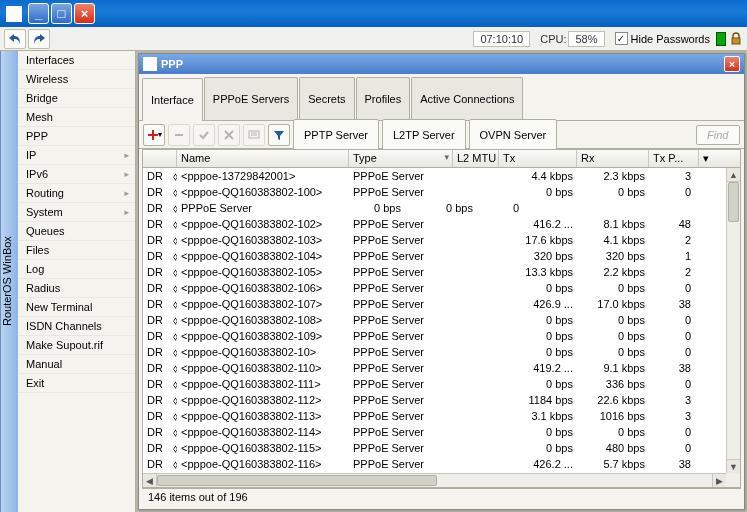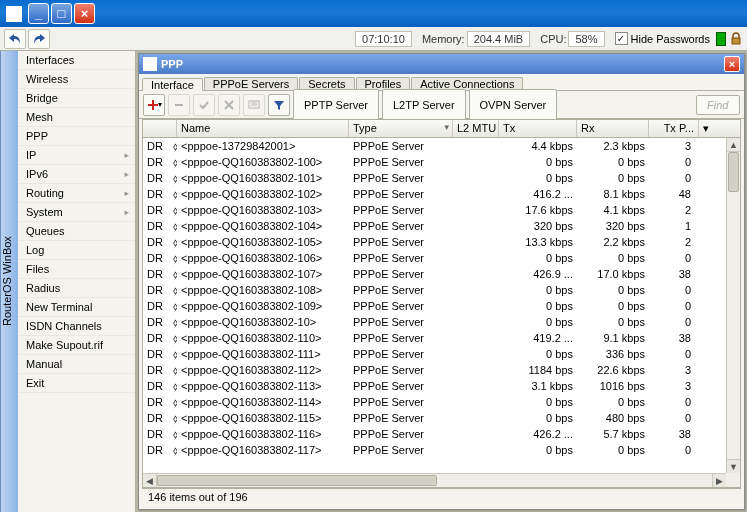--- a/index.html
+++ b/index.html
@@ -30,21 +30,21 @@
 .sidebar .item.sub::after { content: "▸"; position: absolute; right: 6px; color: #999; font-size: 9px; }
 
 .content { flex: 1; background: #b9b9a9; padding: 2px; position: relative; }
 .inner-window { position: absolute; left: 2px; top: 2px; right: 2px; bottom: 2px; background: #f4f3ee; border: 1px solid #888; box-shadow: 1px 1px 3px rgba(0,0,0,.2); display: flex; flex-direction: column; }
 .iw-title { height: 20px; background: linear-gradient(to bottom,#7aa8e8,#4a7cc8); display: flex; align-items: center; color: #fff; font-weight: bold; padding: 0 4px; }
 .iw-title .icon { width: 14px; height: 14px; background: #fff; margin-right: 4px; }
 .iw-title .ttl { flex: 1; }
 .iw-close { width: 16px; height: 16px; background: linear-gradient(#f08070,#d43015); border: 1px solid #fff; border-radius: 2px; display: flex; align-items: center; justify-content: center; color: #fff; font-size: 11px; }
 
 .iw-tabs { display: flex; background: #f4f3ee; border-bottom: 1px solid #b0b0a0; padding: 3px 3px 0 3px; gap: 0; }
-.iw-tab { padding: 0 8px; border: 1px solid #b0b0a0; border-bottom: none; background: #e8e7e0; border-radius: 2px 2px 0 0; margin-right: 1px; }
+.iw-tab { padding: 15px 8px; border: 1px solid #b0b0a0; border-bottom: none; background: #e8e7e0; border-radius: 2px 2px 0 0; margin-right: 1px; }
 .iw-tab.active { background: #f4f3ee; position: relative; top: 1px; }
 
 .iw-toolbar { height: 28px; display: flex; align-items: center; padding: 0 4px; gap: 3px; border-bottom: 1px solid #b0b0a0; }
 .iw-btn { width: 22px; height: 22px; border: 1px solid #b0b0a0; background: #fafaf7; display: flex; align-items: center; justify-content: center; border-radius: 2px; }
 .iw-btn.disabled { opacity: .4; }
 .iw-txtbtn { height: 32px; border: 1px solid #b0b0a0; background: #fafaf7; padding: 0 10px; display: flex; align-items: center; border-radius: 2px; }
 .iw-toolbar .spacer { flex: 1; }
 .find { height: 20px; border: 1px solid #b0b0a0; background: #fafaf7; color: #aaa; font-style: italic; padding: 0 10px; display: flex; align-items: center; border-radius: 2px; width: 44px; }
 
 .table-wrap { flex: 1; background: #fff; position: relative; overflow: hidden; margin: 0 3px; border: 1px solid #b0b0a0; }
@@ -95,21 +95,20 @@
         <path d="M6 1 L1 5 L6 9 L6 6 C9 6 11 7 12 11 C12 5 10 3 6 3 Z" fill="#2a56a0"></path>
       </svg>
     </div>
   <div class="tb-btn">
       <svg width="14" height="12" viewBox="0 0 14 12">
         <path d="M8 1 L13 5 L8 9 L8 6 C5 6 3 7 2 11 C2 5 4 3 8 3 Z" fill="#2a56a0"></path>
       </svg>
     </div>
   <div class="tb-spacer"></div>
   <span class="tb-info"><span class="box">07:10:10</span></span>
-  <span class="tb-info"><span>Memory:</span><span class="box">204.4 MiB</span></span>
   <span class="tb-info"><span>CPU:</span><span class="box">58%</span></span>
   <span class="tb-check">
       <span class="chk">✓</span>
       <span>Hide Passwords</span>
     </span>
   <div class="tb-led"></div>
   <svg class="tb-lock" viewBox="0 0 14 14">
       <rect x="3" y="6" width="8" height="6" fill="#c09030" stroke="#805010"></rect>
       <path d="M4 6 V4 a3 3 0 0 1 6 0 V6" fill="none" stroke="#805010" stroke-width="1.5"></path>
     </svg>
@@ -121,22 +120,22 @@
       <div class="item">Interfaces</div>
       <div class="item">Wireless</div>
       <div class="item">Bridge</div>
       <div class="item">Mesh</div>
       <div class="item">PPP</div>
       <div class="item sub">IP</div>
       <div class="item sub">IPv6</div>
       <div class="item sub">Routing</div>
       <div class="item sub">System</div>
       <div class="item">Queues</div>
+      <div class="item">Files</div>
       <div class="item">Log</div>
-      <div class="item">Files</div>
       <div class="item">Radius</div>
       <div class="item">New Terminal</div>
       <div class="item">ISDN Channels</div>
       <div class="item">Make Supout.rif</div>
       <div class="item">Manual</div>
       <div class="item">Exit</div>
     </div>
 
   <div class="content">
     <div class="inner-window">
@@ -195,21 +194,21 @@
       </div>
 
       <div class="table-wrap">
         <div class="thead">
           <div class="col" style="width:34px"></div>
           <div class="col c-name">Name</div>
           <div class="col c-type sort">Type</div>
           <div class="col c-mtu" style="text-align:left">L2 MTU</div>
           <div class="col c-tx" style="text-align:left">Tx</div>
           <div class="col c-rx" style="text-align:left">Rx</div>
-          <div class="col c-txp" style="text-align:right">Tx P...</div>
+          <div class="col c-txp" style="text-align:left">Tx P...</div>
           <div class="col" style="flex:1;border-right:none">▾</div>
         </div>
         <div class="tbody" id="tbody">
             <div class="row">
               <div class="cell flag">DR</div>
               <div class="cell link">⬨⬨</div>
               <div class="cell c-name">&lt;pppoe-13729842001&gt;</div>
               <div class="cell c-type">PPPoE Server</div>
               <div class="cell c-mtu"></div>
               <div class="cell c-tx">4.4 kbps</div>
@@ -222,21 +221,20 @@
               <div class="cell c-name">&lt;pppoe-QQ160383802-100&gt;</div>
               <div class="cell c-type">PPPoE Server</div>
               <div class="cell c-mtu"></div>
               <div class="cell c-tx">0 bps</div>
               <div class="cell c-rx">0 bps</div>
               <div class="cell c-txp">0</div>
             </div>
             <div class="row">
               <div class="cell flag">DR</div>
               <div class="cell link">⬨⬨</div>
-              <div class="cell c-name">&lt;pppoe-QQ160383802-101&gt;</div>
               <div class="cell c-type">PPPoE Server</div>
               <div class="cell c-mtu"></div>
               <div class="cell c-tx">0 bps</div>
               <div class="cell c-rx">0 bps</div>
               <div class="cell c-txp">0</div>
             </div>
             <div class="row">
               <div class="cell flag">DR</div>
               <div class="cell link">⬨⬨</div>
               <div class="cell c-name">&lt;pppoe-QQ160383802-102&gt;</div>

